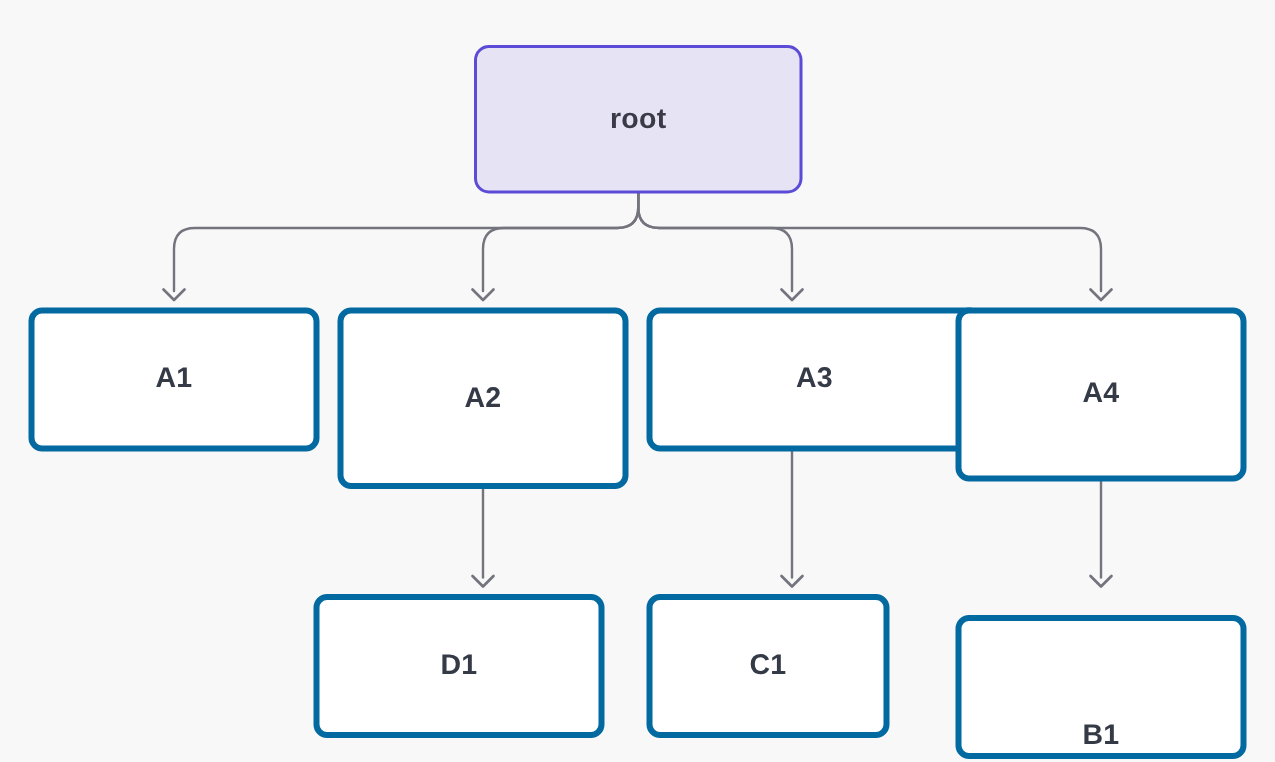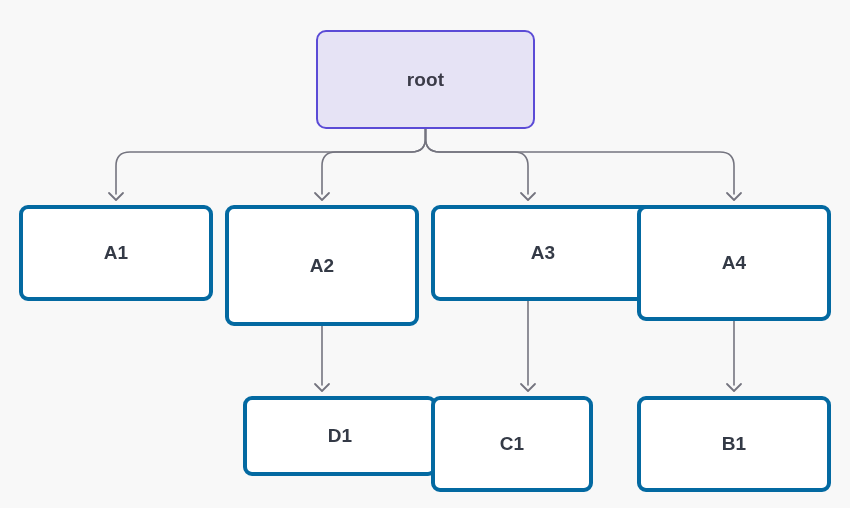--- a/index.html
+++ b/index.html
@@ -82,24 +82,24 @@
       </div>
       <div class="node" style="left: 225px; top: 205px; width: 194px; height: 121px;">
         <span class="node-label">A2</span>
       </div>
       <div class="node" style="left: 431px; top: 205px; width: 224px; height: 96px;">
         <span class="node-label">A3</span>
       </div>
       <div class="node" style="left: 637px; top: 205px; width: 194px; height: 116px;">
         <span class="node-label">A4</span>
       </div>
-      <div class="node" style="left: 243px; top: 396px; width: 194px; height: 80px;">
+      <div class="node" style="left: 209px; top: 396px; width: 194px; height: 96px;">
         <span class="node-label">D1</span>
       </div>
       <div class="node" style="left: 431px; top: 396px; width: 162px; height: 96px;">
         <span class="node-label">C1</span>
       </div>
-      <div class="node" style="left: 637px; top: 396px; width: 194px; height: 96px;">
+      <div class="node" style="left: 637px; top: 410px; width: 194px; height: 96px; align-items: flex-end;">
         <span class="node-label">B1</span>
       </div>
     </div>
 
 </div>
 
 </body></html>

